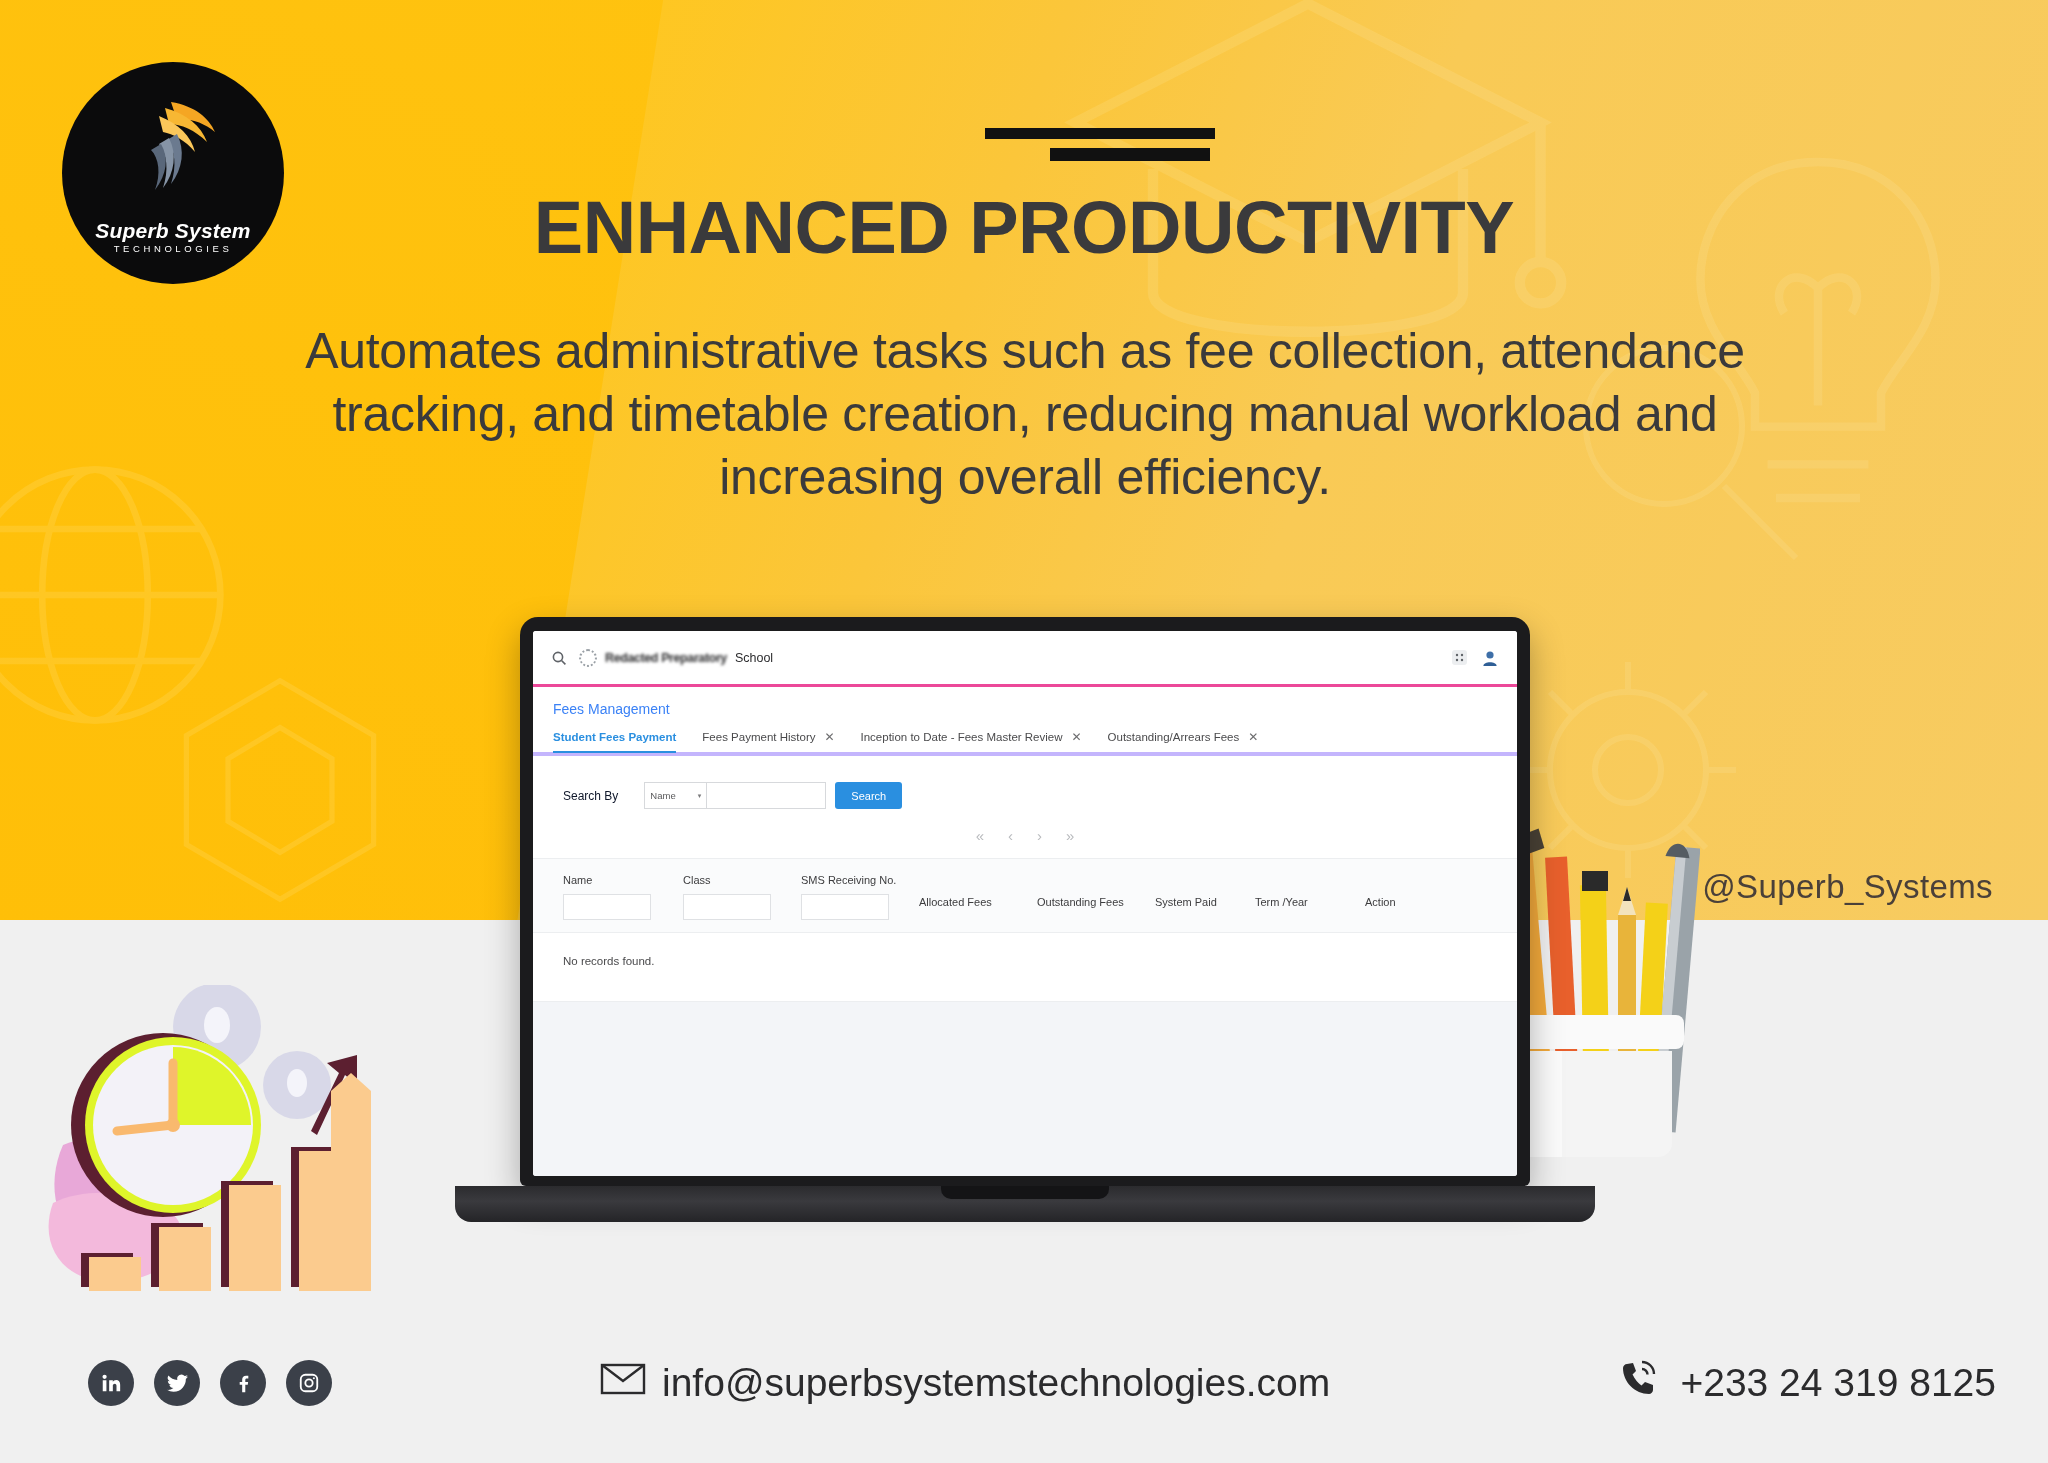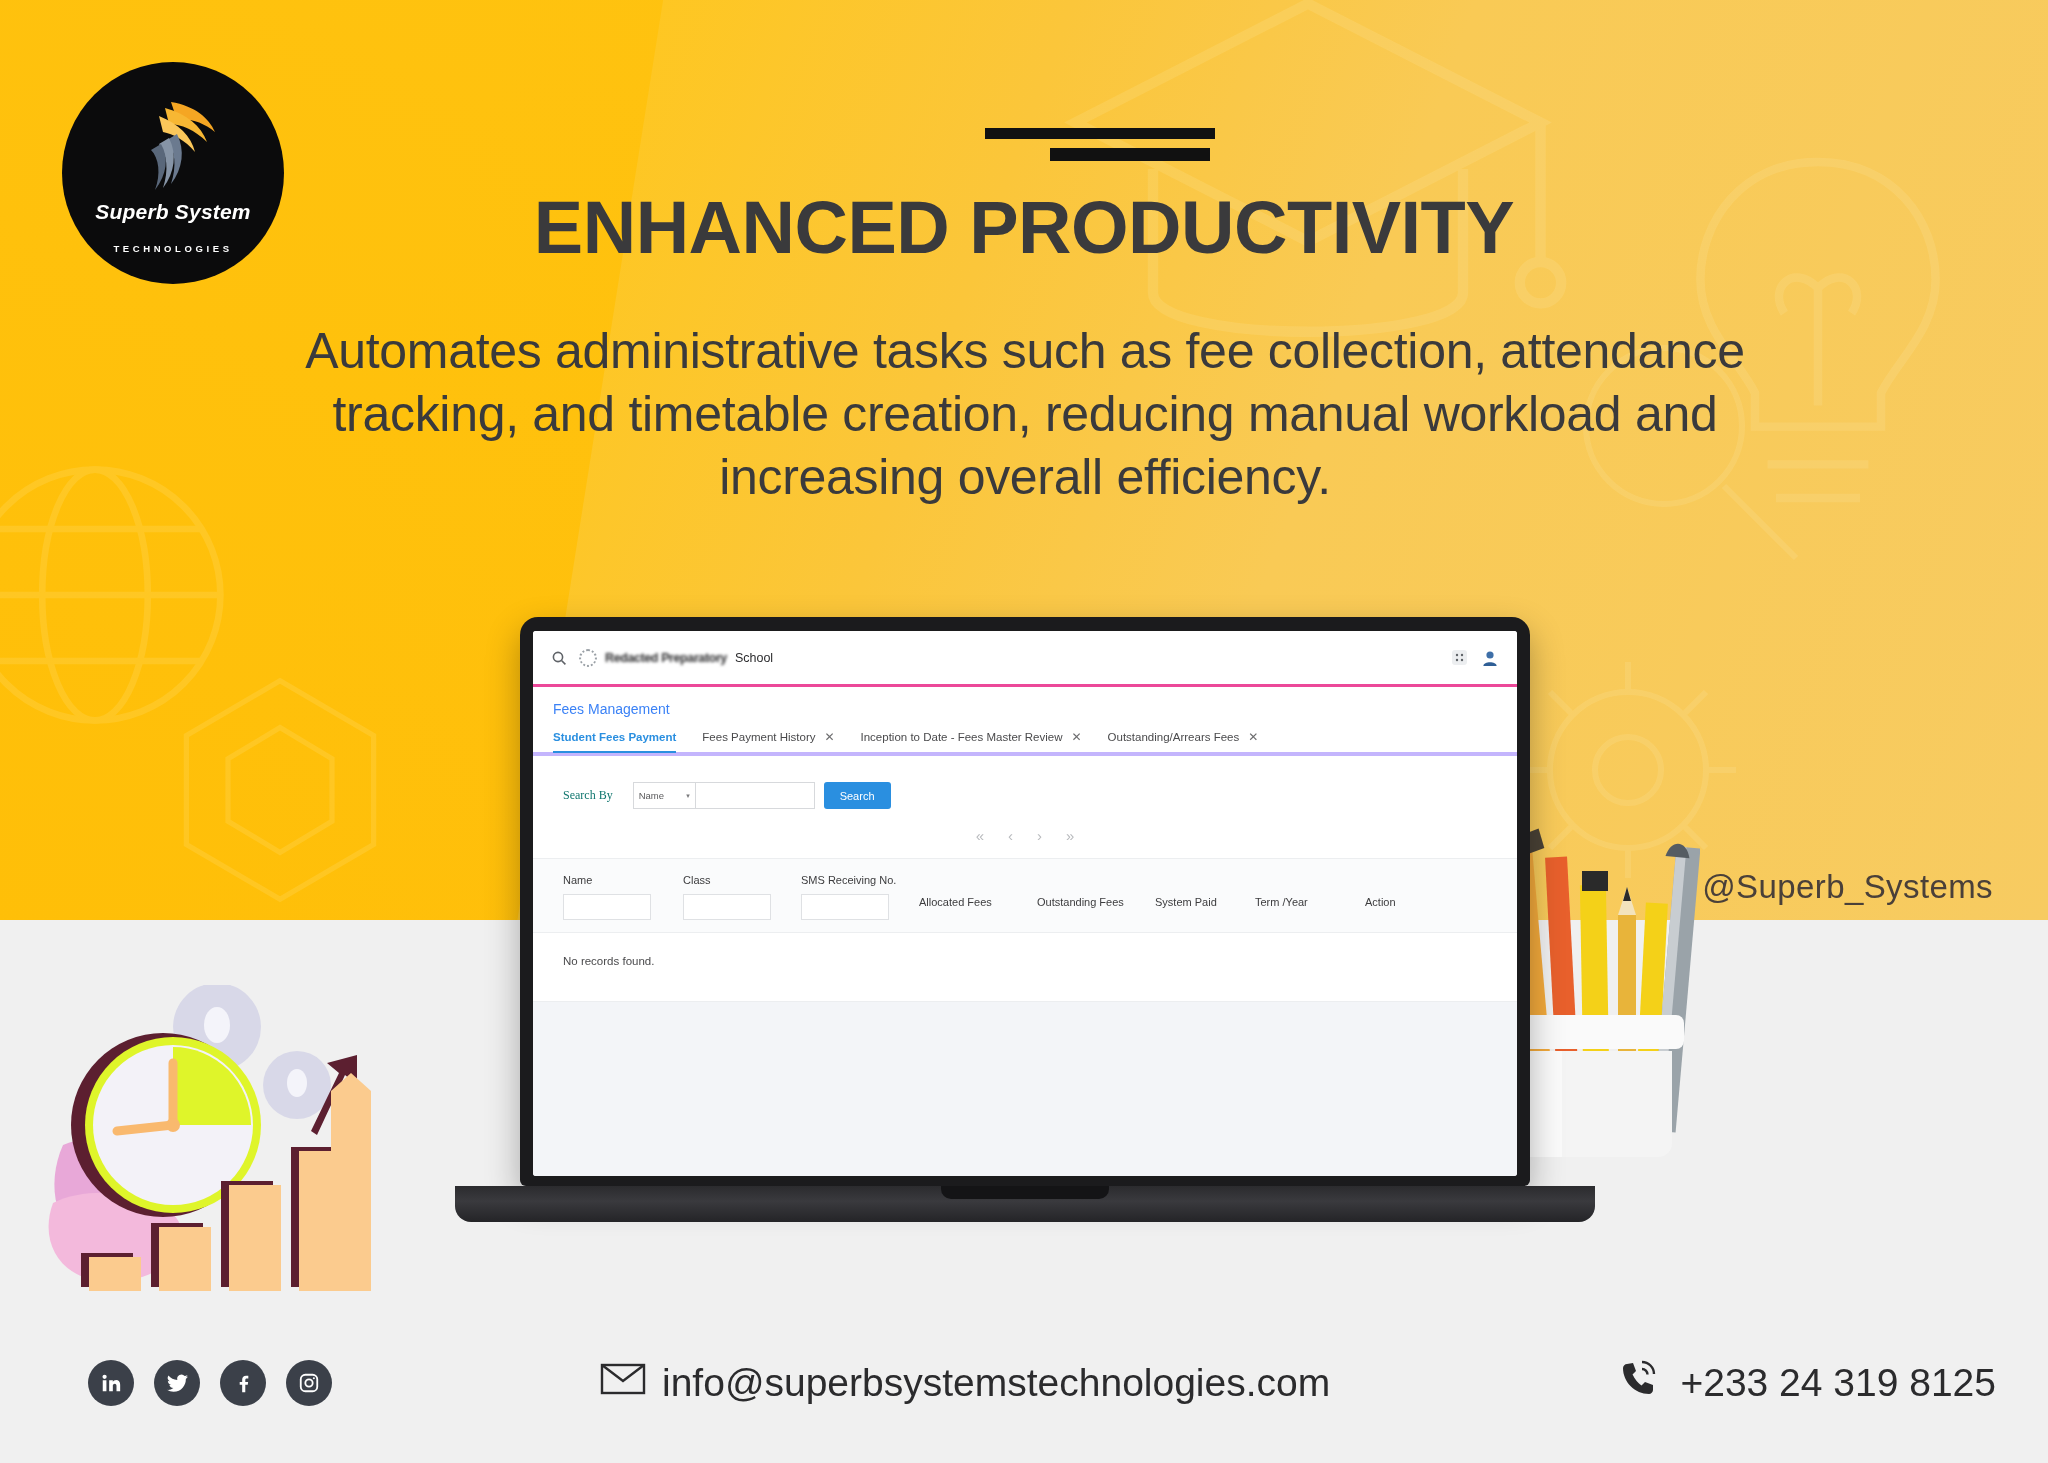--- a/index.html
+++ b/index.html
@@ -52,21 +52,21 @@
   }
   .logo-mark { position: absolute; top: 30px; left: 50%; transform: translateX(-50%); }
   .logo-name {
     color: #fff; font-size: 21px; font-weight: 700;
     letter-spacing: .2px; font-style: italic;
     font-family: "Liberation Sans", sans-serif;
     line-height: 1;
   }
   .logo-sub {
     color: #fff; font-size: 9.5px; letter-spacing: 3.6px;
-    margin-top: 21px; font-weight: 700;
+    margin-top: 2px; font-weight: 400;
   }
 
   
   .deco { position: absolute; z-index: 5; background: #111; }
   .deco-a { left: 985px; top: 128px; width: 230px; height: 11px; }
   .deco-b { left: 1050px; top: 148px; width: 160px; height: 13px; }
 
   .title {
     position: absolute; top: 185px; left: 0; width: 2048px;
     text-align: center; z-index: 5;
@@ -154,21 +154,21 @@
     content:""; position:absolute; left:0; right:0; bottom:-1px;
     height: 2px; background:#2a8fe0;
   }
   .tab-x { font-size: 12px; color:#6b6b6d; line-height:1; }
 
   .app-body { flex:1; background:#fff; padding: 0; }
   .search-row {
     display:flex; align-items:center; gap: 0;
     padding: 26px 0 0 30px;
   }
-  .search-label { font-size:12px; color:#0f766e; margin-right:20px;font-family:Liberation Serif, serif; }
+  .search-label { font-size:12px; color:#0f172a; margin-right:26px; }
   .search-select {
     width: 62px; height: 27px; border:1px solid #d7d9dc; background:#fff;
     font-size:9.5px; color:#5a5a5c; display:flex; align-items:center;
     justify-content: space-between; padding: 0 5px;
     border-right:none;
   }
   .sel-caret { font-size: 7px; color:#7a7a7c; }
   .search-input {
     width: 120px; height: 27px; border:1px solid #d7d9dc; background:#fff;
   }

